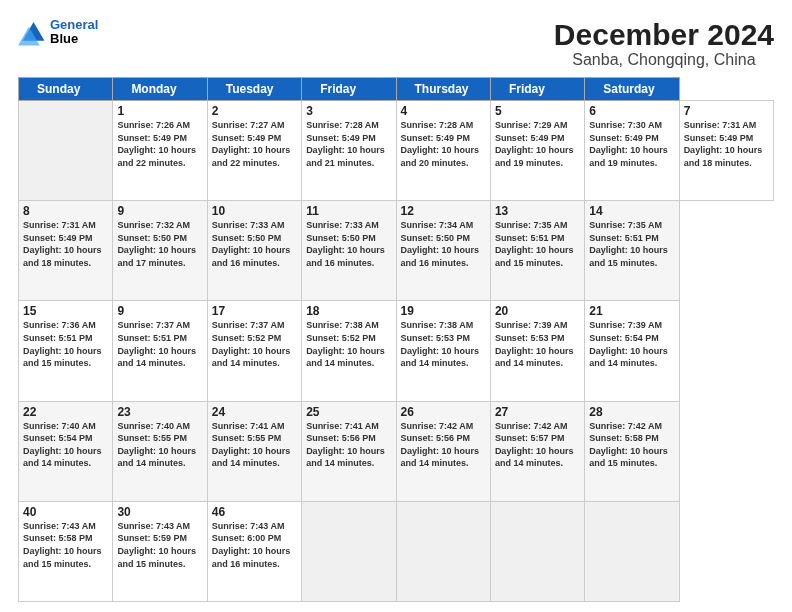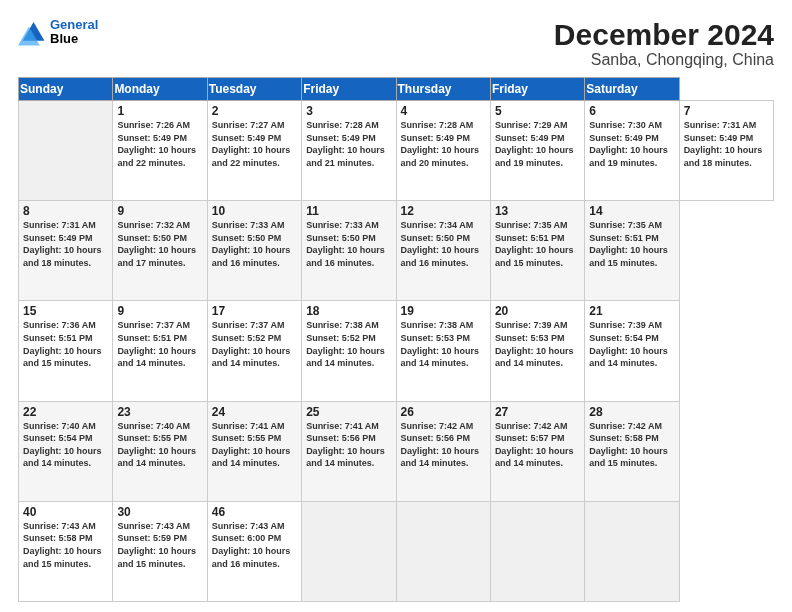--- a/index.html
+++ b/index.html
@@ -35,21 +35,21 @@
       line-height: 1.1;
     }
     .logo-text span {
       color: #000000;
     }
     .logo-icon {
       width: 28px;
       height: 28px;
     }
     .title-block {
-      text-align: right;
+      text-align: center;
     }
     .calendar-title {
       font-size: 30px;
       font-weight: bold;
       color: #222;
       line-height: 1.1;
     }
     .calendar-subtitle {
       font-size: 16px;
       color: #444;
@@ -59,21 +59,21 @@
       border-collapse: collapse;
       width: 100%;
       table-layout: fixed;
     }
     .calendar th {
       background: #1565c0;
       color: #fff;
       font-size: 12px;
       font-weight: bold;
       text-align: left;
-      padding: 4px 1px;
+      padding: 4px 18px;
       border: 1px solid #aaa;
     }
     .calendar td {
       border: 1px solid #ccc;
       vertical-align: top;
       padding: 3px 4px;
       font-size: 9.5px;
       color: #333;
       background: #fff;
       height: 82px;

